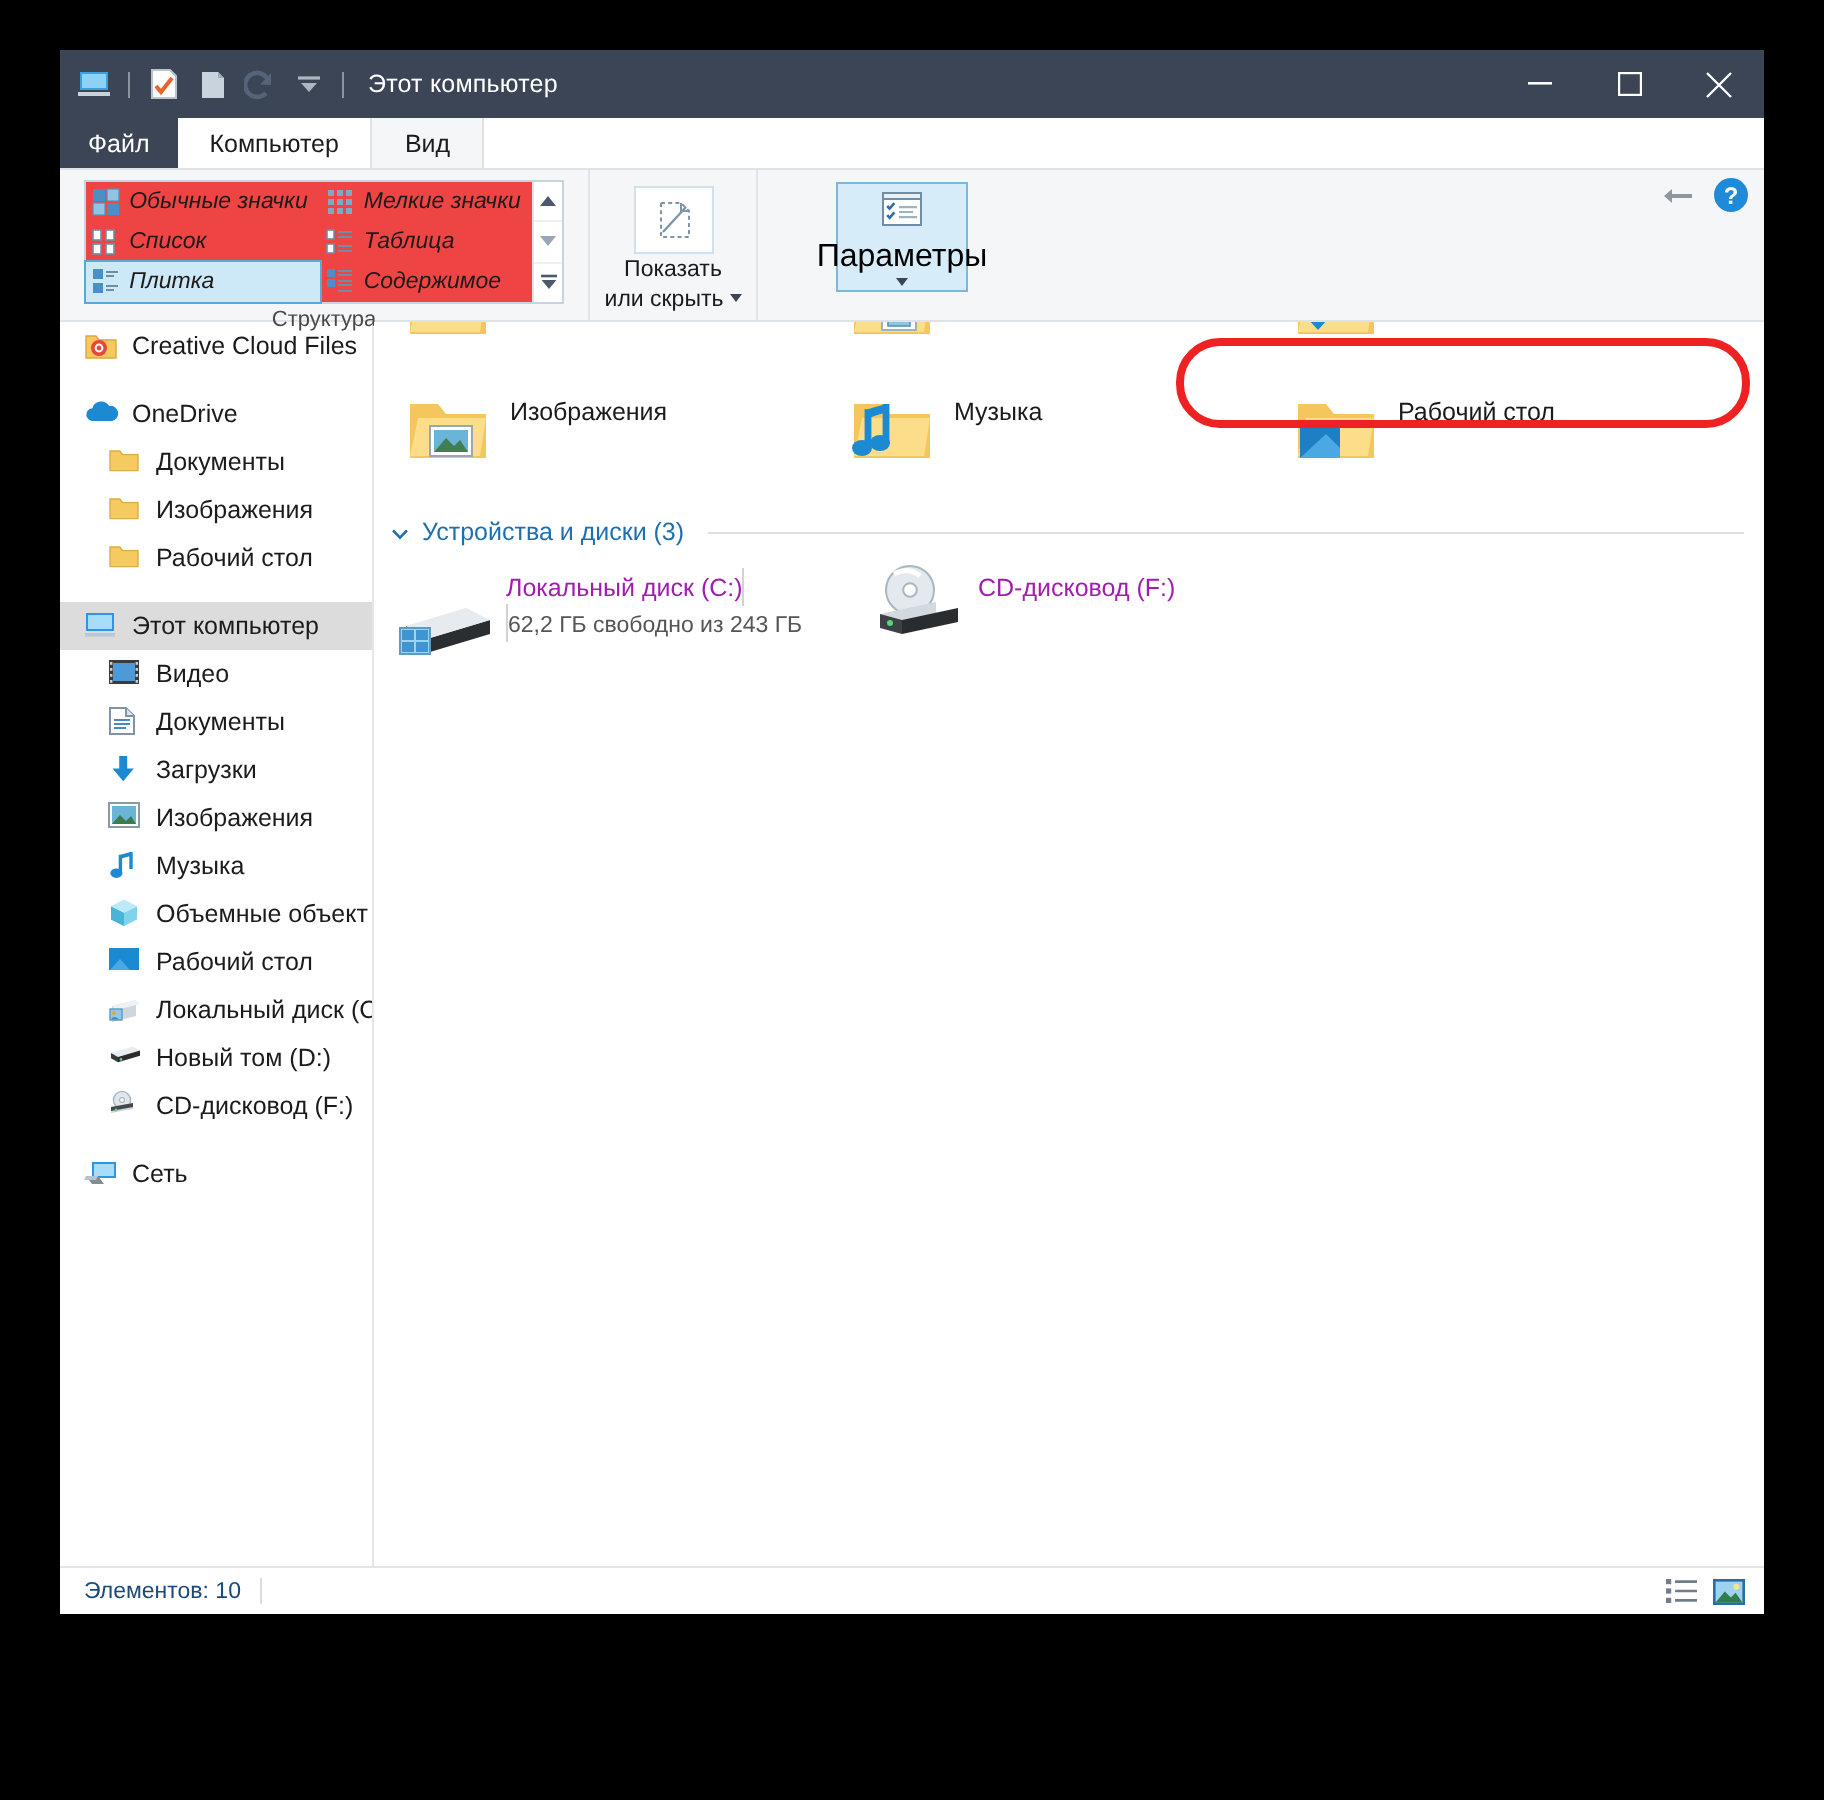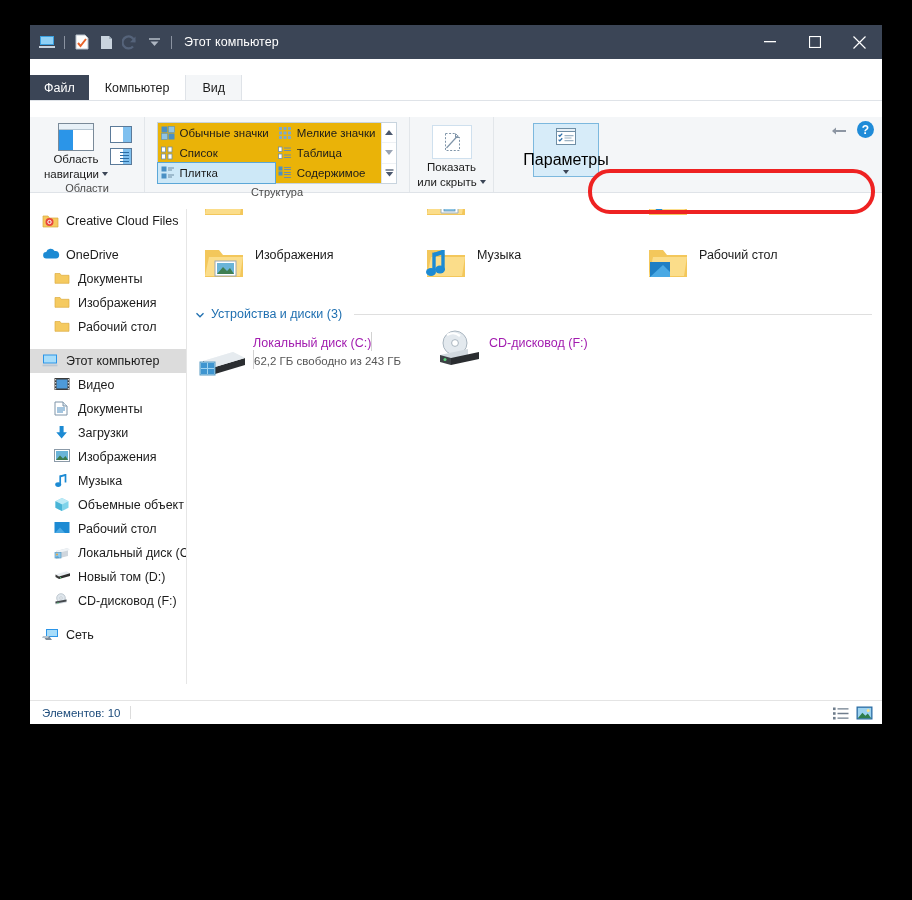--- a/index.html
+++ b/index.html
@@ -1,22 +1,22 @@
 <!DOCTYPE html>
 <html><head>
 <meta charset="utf-8">
 <style>
   html,body{margin:0;padding:0;background:#000;}
   body{width:912px;height:900px;font-family:"Liberation Sans","DejaVu Sans",sans-serif;-webkit-font-smoothing:antialiased;}
   *{box-sizing:border-box;}
 
   .screen{position:relative;width:912px;height:900px;background:#000;overflow:hidden;}
 
-  .window{position:absolute;left:30px;top:25px;width:852px;height:699px;background:#fff;
-          display:flex;flex-direction:column;overflow:hidden;gap:16px;}
+  .window{position:absolute;left:30px;top:25px;width:852px;height:782px;background:#fff;
+          display:flex;flex-direction:column;overflow:hidden;}
 
   
   .titlebar{height:34px;background:#3b4556;display:flex;align-items:center;flex:0 0 auto;position:relative;}
   .qat{display:flex;align-items:center;gap:2px;padding-left:6px;height:100%;}
   .qat-ico{width:22px;height:22px;display:flex;align-items:center;justify-content:center;position:relative;}
   .qat-sep{width:1px;height:13px;background:#8b93a1;margin:0 4px;}
   .win-title{color:#fff;font-size:12.5px;margin-left:8px;letter-spacing:.1px;}
   .wbtns{position:absolute;right:0;top:0;height:34px;display:flex;}
   .wbtn{width:45px;height:34px;display:flex;align-items:center;justify-content:center;}
   .wbtn svg{display:block;}
@@ -47,21 +47,21 @@
   .pane-icon-lg::after{content:"";position:absolute;left:0;right:0;top:0;height:5px;background:#e8f1f8;border-bottom:1px solid #b6c6d2;}
   .pane-small-col{display:flex;flex-direction:column;gap:5px;padding-top:3px;}
   .pane-icon-sm{width:22px;height:17px;border:1px solid #5b7a99;background:#fff;position:relative;}
   .pane-icon-sm::before{content:"";position:absolute;left:0;top:0;bottom:0;width:8px;background:#7fc0ef;}
   .pane-icon-sm.right::before{left:auto;right:0;}
   .pane-icon-sm .lines{position:absolute;right:2px;top:3px;width:9px;height:11px;
         background:repeating-linear-gradient(to bottom,#2b6ca3 0 1.5px,transparent 1.5px 3px);}
 
   
   .g-layout{width:265px;}
-  .gallery{display:flex;align-items:stretch;border:1px solid #c8d4de;background:#eab308;height:62px;margin-top:-1px;}
+  .gallery{display:flex;align-items:stretch;border:1px solid #c8d4de;background:#ef4444;height:62px;margin-top:-1px;font-style:italic;}
   .gal-cols{display:flex;}
   .gal-col{display:flex;flex-direction:column;}
   .gitem{display:flex;align-items:center;gap:5px;height:20px;padding:0 6px 0 3px;font-size:11.5px;color:#1b1b1b;white-space:nowrap;}
   .gitem.sel{background:#cde8f7;outline:1px solid #5ba7d8;}
   .gal-scroll{width:15px;border-left:1px solid #dde4ea;display:flex;flex-direction:column;background:#fff;}
   .gal-scroll div{flex:1;display:flex;align-items:center;justify-content:center;}
   .gal-scroll div+div{border-top:1px solid #eef1f4;}
 
   .micon{width:14px;height:14px;flex:0 0 14px;position:relative;}
 
@@ -192,36 +192,20 @@
 
     <div class="tabstrip">
       <div class="tab file">Файл</div>
       <div class="tab inactive">Компьютер</div>
       <div class="tab active">Вид</div>
       <div class="tabfill"></div>
     </div>
 
     <div class="ribbon">
 
-      <div class="rgroup g-panes">
-        <div class="gbody">
-          <div class="navbig">
-            <span class="pane-icon-lg"></span>
-            <span class="gl">Область</span>
-            <span class="gl"><span>навигации</span><span class="caret"></span></span>
-          </div>
-          <div class="pane-small-col">
-            <span class="pane-icon-sm right"></span>
-            <span class="pane-icon-sm right">
-                <span class="lines"></span>
-              </span>
-          </div>
-        </div>
-        <div class="glabel">Области</div>
-      </div>
 
       <div class="rgroup g-layout">
         <div class="gbody">
           <div class="gallery">
             <div class="gal-cols">
               <div class="gal-col">
                 <div class="gitem">
                   <span class="micon">
                     <svg width="14" height="14" viewBox="0 0 14 14">
                         <rect x="0.5" y="0.5" width="6" height="6" fill="#4a90c4"></rect>

